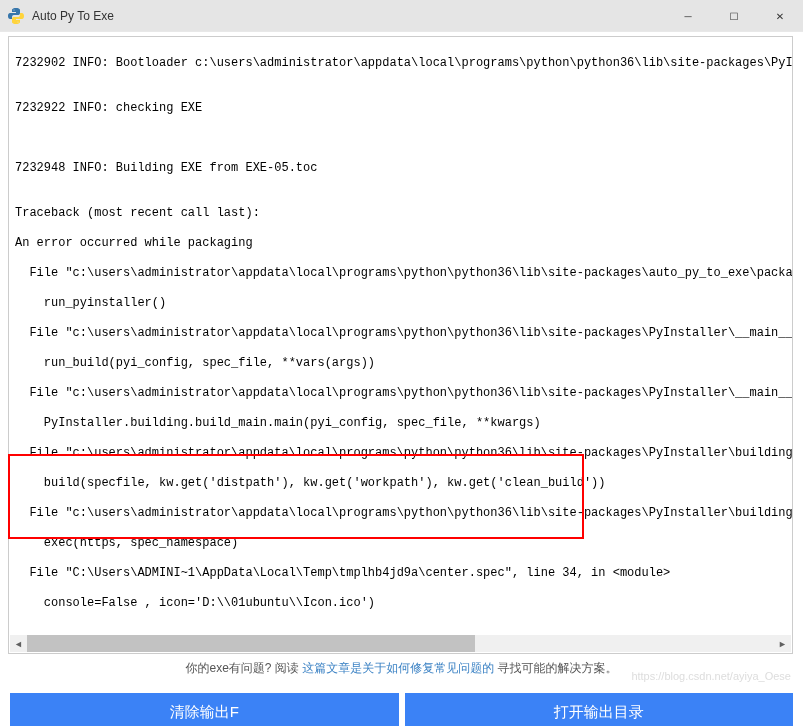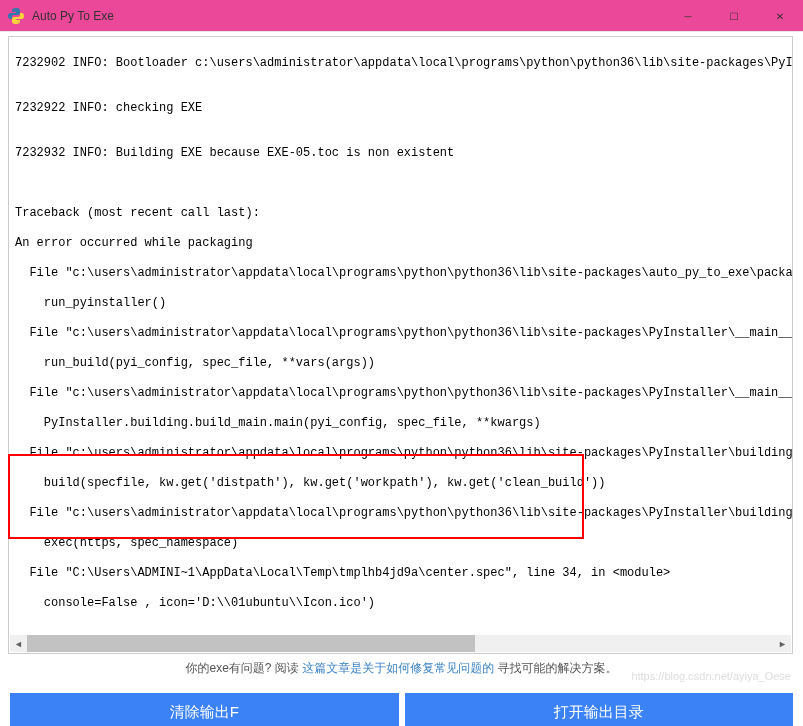--- a/index.html
+++ b/index.html
@@ -1,17 +1,17 @@
 <!DOCTYPE html>
 <html><head>
   <meta charset="utf-8">
   <style>
     * { margin: 0; padding: 0; box-sizing: border-box; }
     body { font-family: "Segoe UI", Tahoma, sans-serif; background: #fff; width: 803px; height: 726px; overflow: hidden; position: relative; }
-    .titlebar { height: 32px; background: #ec4899; display: flex; align-items: center; border-bottom: 1px solid #e8e8e8; }
+    .titlebar { height: 32px; background: #e5e5e5; display: flex; align-items: center; border-bottom: 1px solid #e8e8e8; }
     .titlebar-icon { width: 16px; height: 16px; margin: 0 8px; }
     .titlebar-title { font-size: 12px; color: #333; flex: 1; }
     .win-controls { display: flex; height: 100%; }
     .win-btn { width: 46px; height: 32px; display: flex; align-items: center; justify-content: center; font-family: "Segoe MDL2 Assets", sans-serif; font-size: 10px; color: #333; }
     .content-wrap { border: 1px solid #ccc; margin: 4px 10px 0 8px; padding: 4px 0 0 6px; height: 618px; background: #fff; position: relative; }
     .console { font-family: "Consolas", "Courier New", monospace; font-size: 12px; line-height: 15px; color: #000; white-space: pre; overflow: hidden; height: 595px; }
     .console-line { white-space: pre; }
     .highlight-box { position: absolute; border: 2px solid #ff0000; pointer-events: none; }
     .scrollbar-h { position: absolute; bottom: 1px; left: 1px; right: 1px; height: 17px; background: #f0f0f0; display: flex; }
     .scroll-track { flex: 1; background: #f0f0f0; position: relative; margin: 0 17px; }
@@ -40,22 +40,22 @@
     <div class="win-btn">✕</div>
   </div>
 </div>
 
 <div class="content-wrap">
   <div class="console">
 <div class="console-line">7232902 INFO: Bootloader c:\users\administrator\appdata\local\programs\python\python36\lib\site-packages\PyIns</div>
 <div class="console-line"></div>
 <div class="console-line">7232922 INFO: checking EXE</div>
 <div class="console-line"></div>
-<div class="console-line">7232932 INFO: Building EXE because EXE-05.toc is non existent</div>
 <div class="console-line"></div>
+<div class="console-line">7232948 INFO: Building EXE from EXE-05.toc</div>
 <div class="console-line"></div>
 <div class="console-line">Traceback (most recent call last):</div>
 <div class="console-line">An error occurred while packaging</div>
 <div class="console-line">  File "c:\users\administrator\appdata\local\programs\python\python36\lib\site-packages\auto_py_to_exe\packagin</div>
 <div class="console-line">    run_pyinstaller()</div>
 <div class="console-line">  File "c:\users\administrator\appdata\local\programs\python\python36\lib\site-packages\PyInstaller\__main__.p</div>
 <div class="console-line">    run_build(pyi_config, spec_file, **vars(args))</div>
 <div class="console-line">  File "c:\users\administrator\appdata\local\programs\python\python36\lib\site-packages\PyInstaller\__main__.p</div>
 <div class="console-line">    PyInstaller.building.build_main.main(pyi_config, spec_file, **kwargs)</div>
 <div class="console-line">  File "c:\users\administrator\appdata\local\programs\python\python36\lib\site-packages\PyInstaller\building\b</div>

